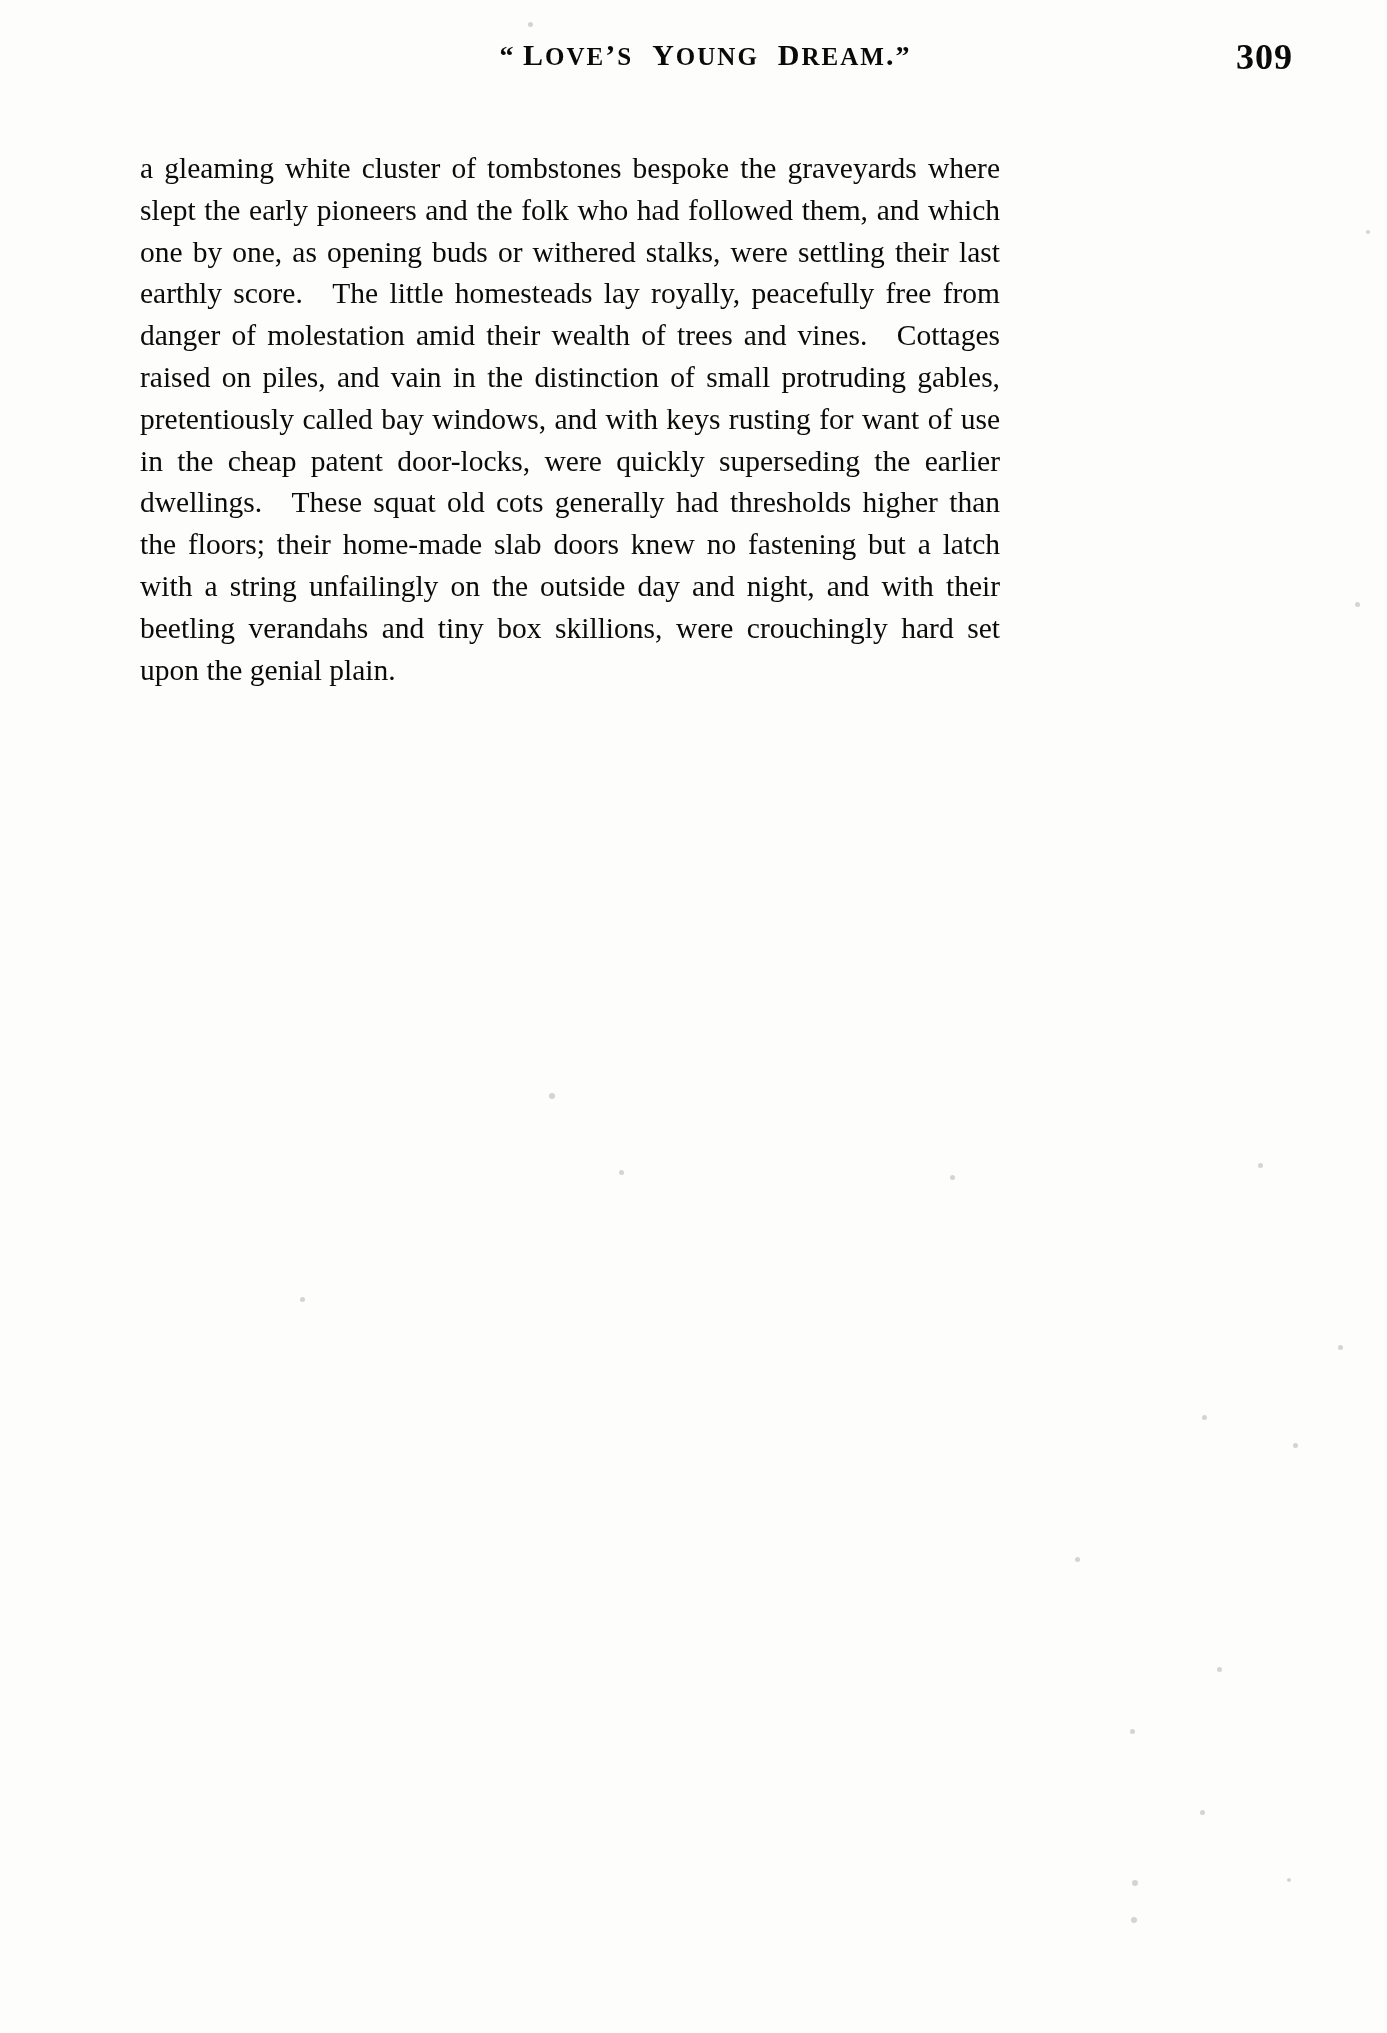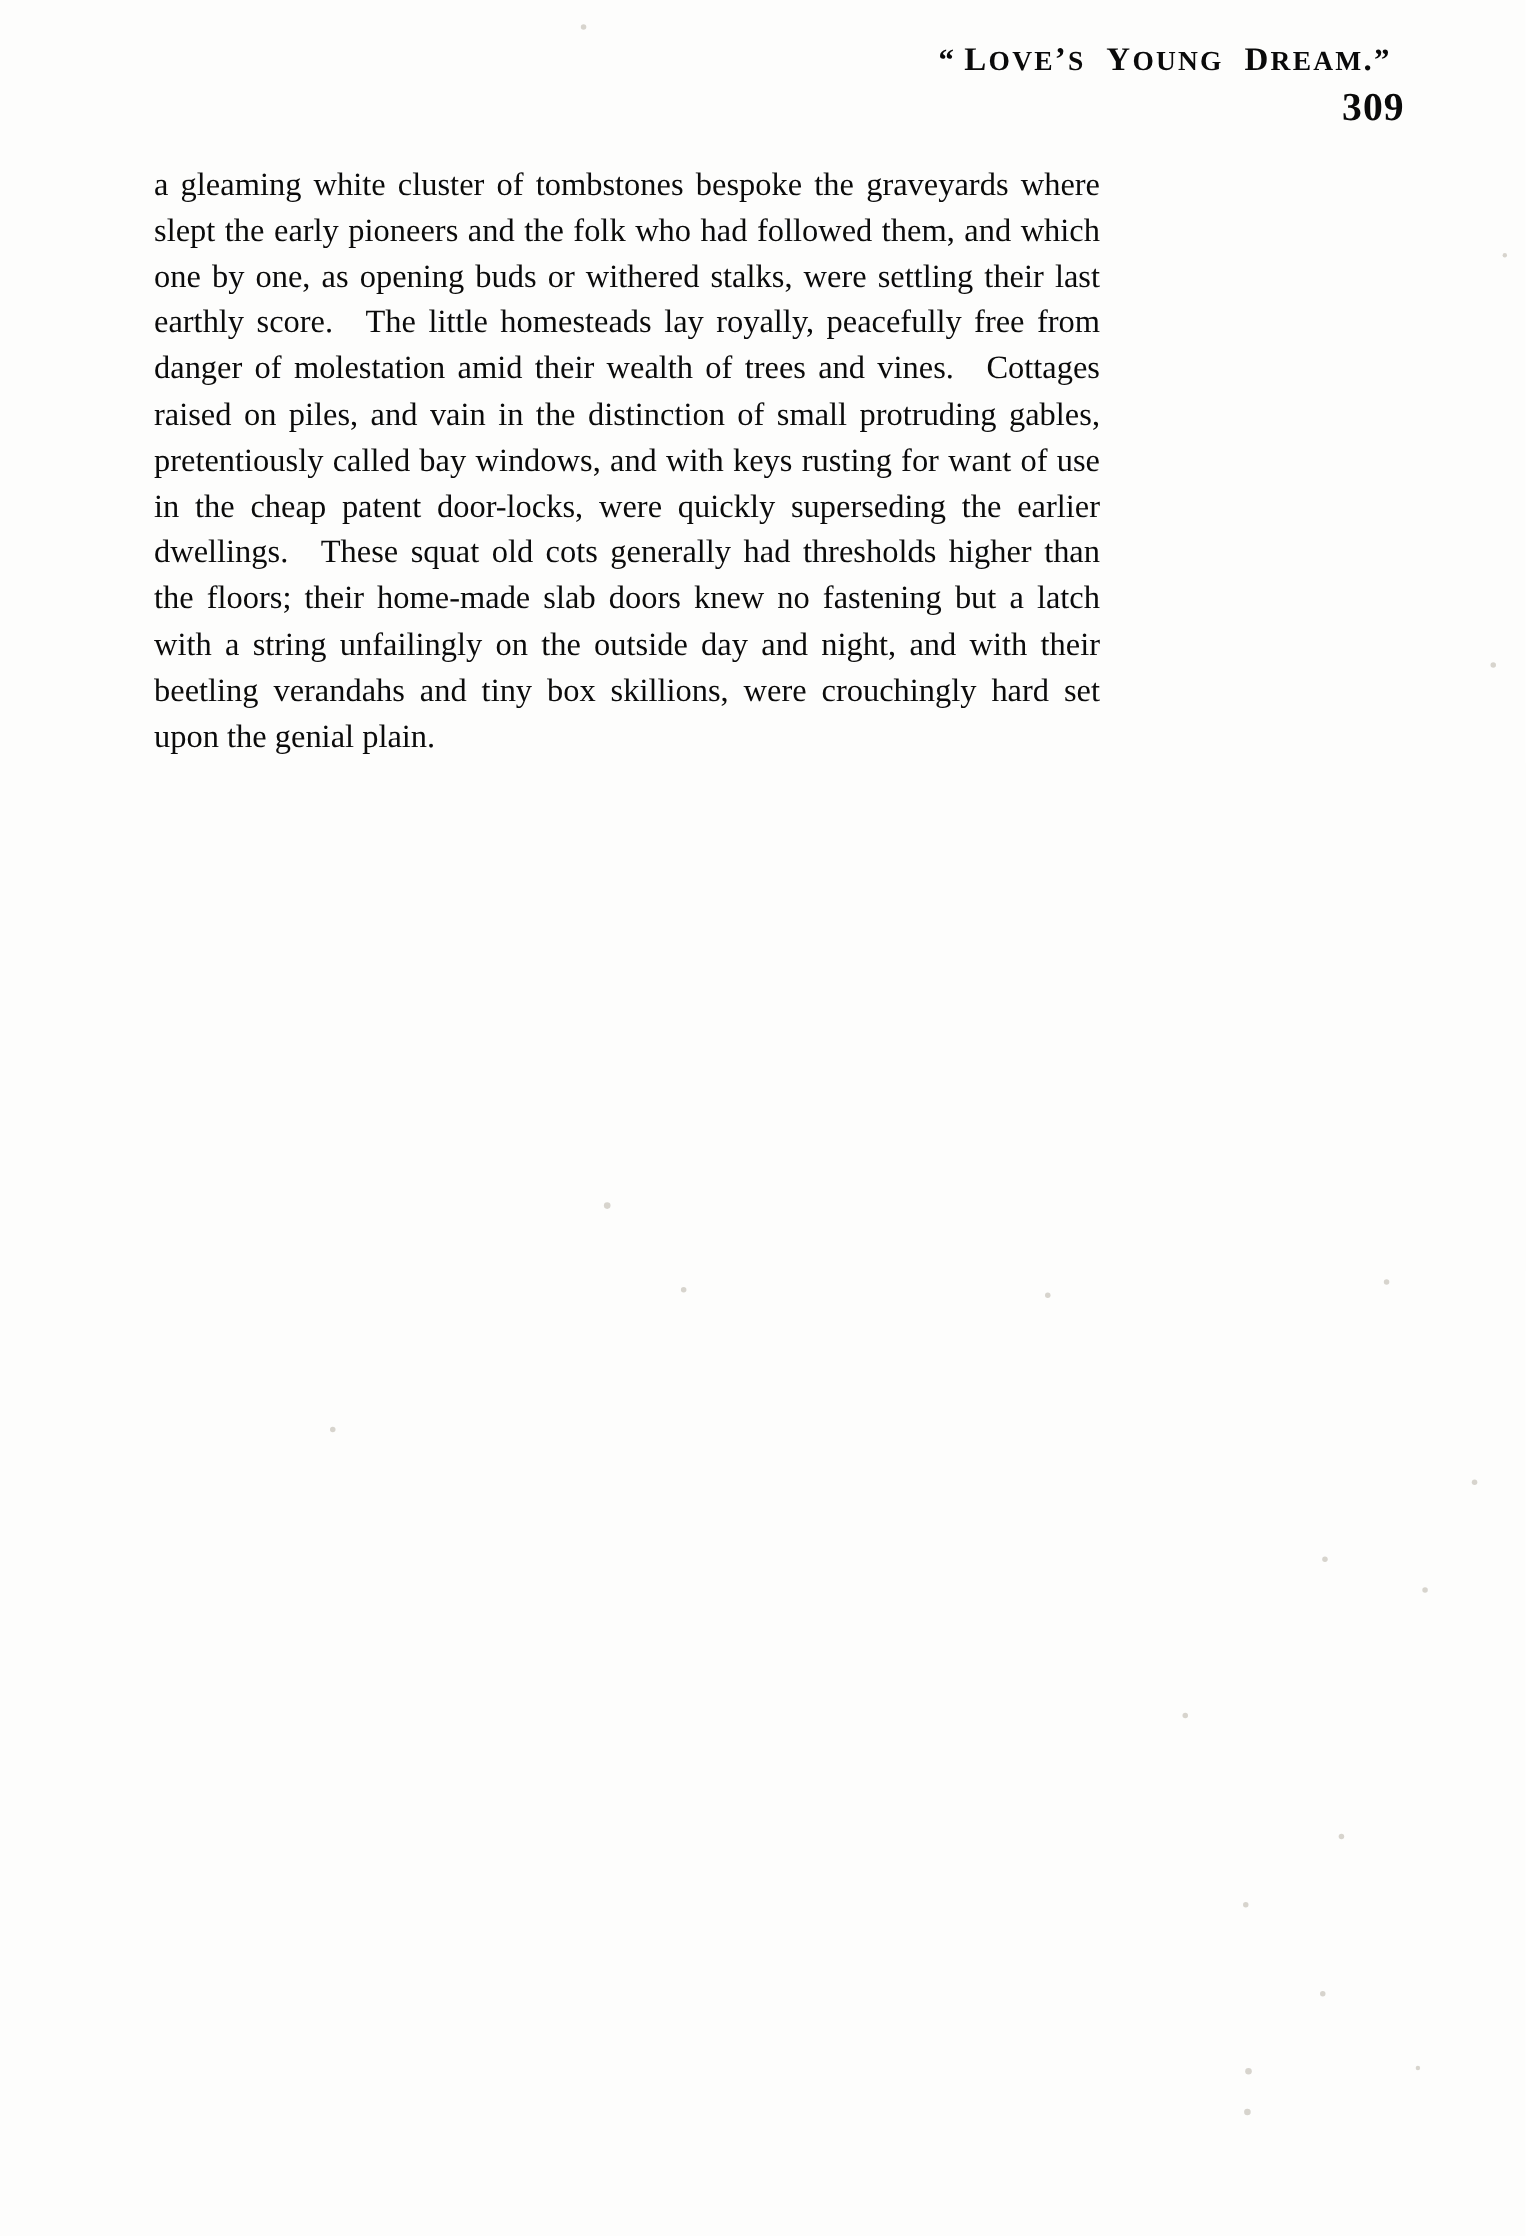--- a/index.html
+++ b/index.html
@@ -23,21 +23,21 @@
   }
 
   .header {
     position: absolute;
     top: 38px;
     left: 150px;
     right: 120px;
     height: 60px;
     display: flex;
     align-items: baseline;
-    justify-content: flex-end;
+    justify-content: center;
   }
 
   .running-title {
     font-family: "Liberation Serif", serif;
     font-size: 30px;
     font-weight: 700;
     letter-spacing: 2.0px;
     text-transform: uppercase;
     white-space: nowrap;
     color: #0a0a0a;
@@ -46,28 +46,27 @@
   .running-title .small {
     font-size: 25px;
   }
   .running-title .quote {
     font-size: 28px;
     letter-spacing: 0;
   }
 
   .page-number {
     position: absolute;
-    right: 110px;
+    right: 94px;
     top: 36px;
     font-family: "Liberation Serif", serif;
     font-size: 36px;
     font-weight: 700;
     letter-spacing: 1px;
     color: #0a0a0a;
-    margin-top: 40px;
   }
 
   .body-text {
     position: absolute;
     top: 148px;
     left: 140px;
     width: 860px;
     font-family: "Liberation Serif", serif;
     font-size: 29.5px;
     line-height: 41.8px;

